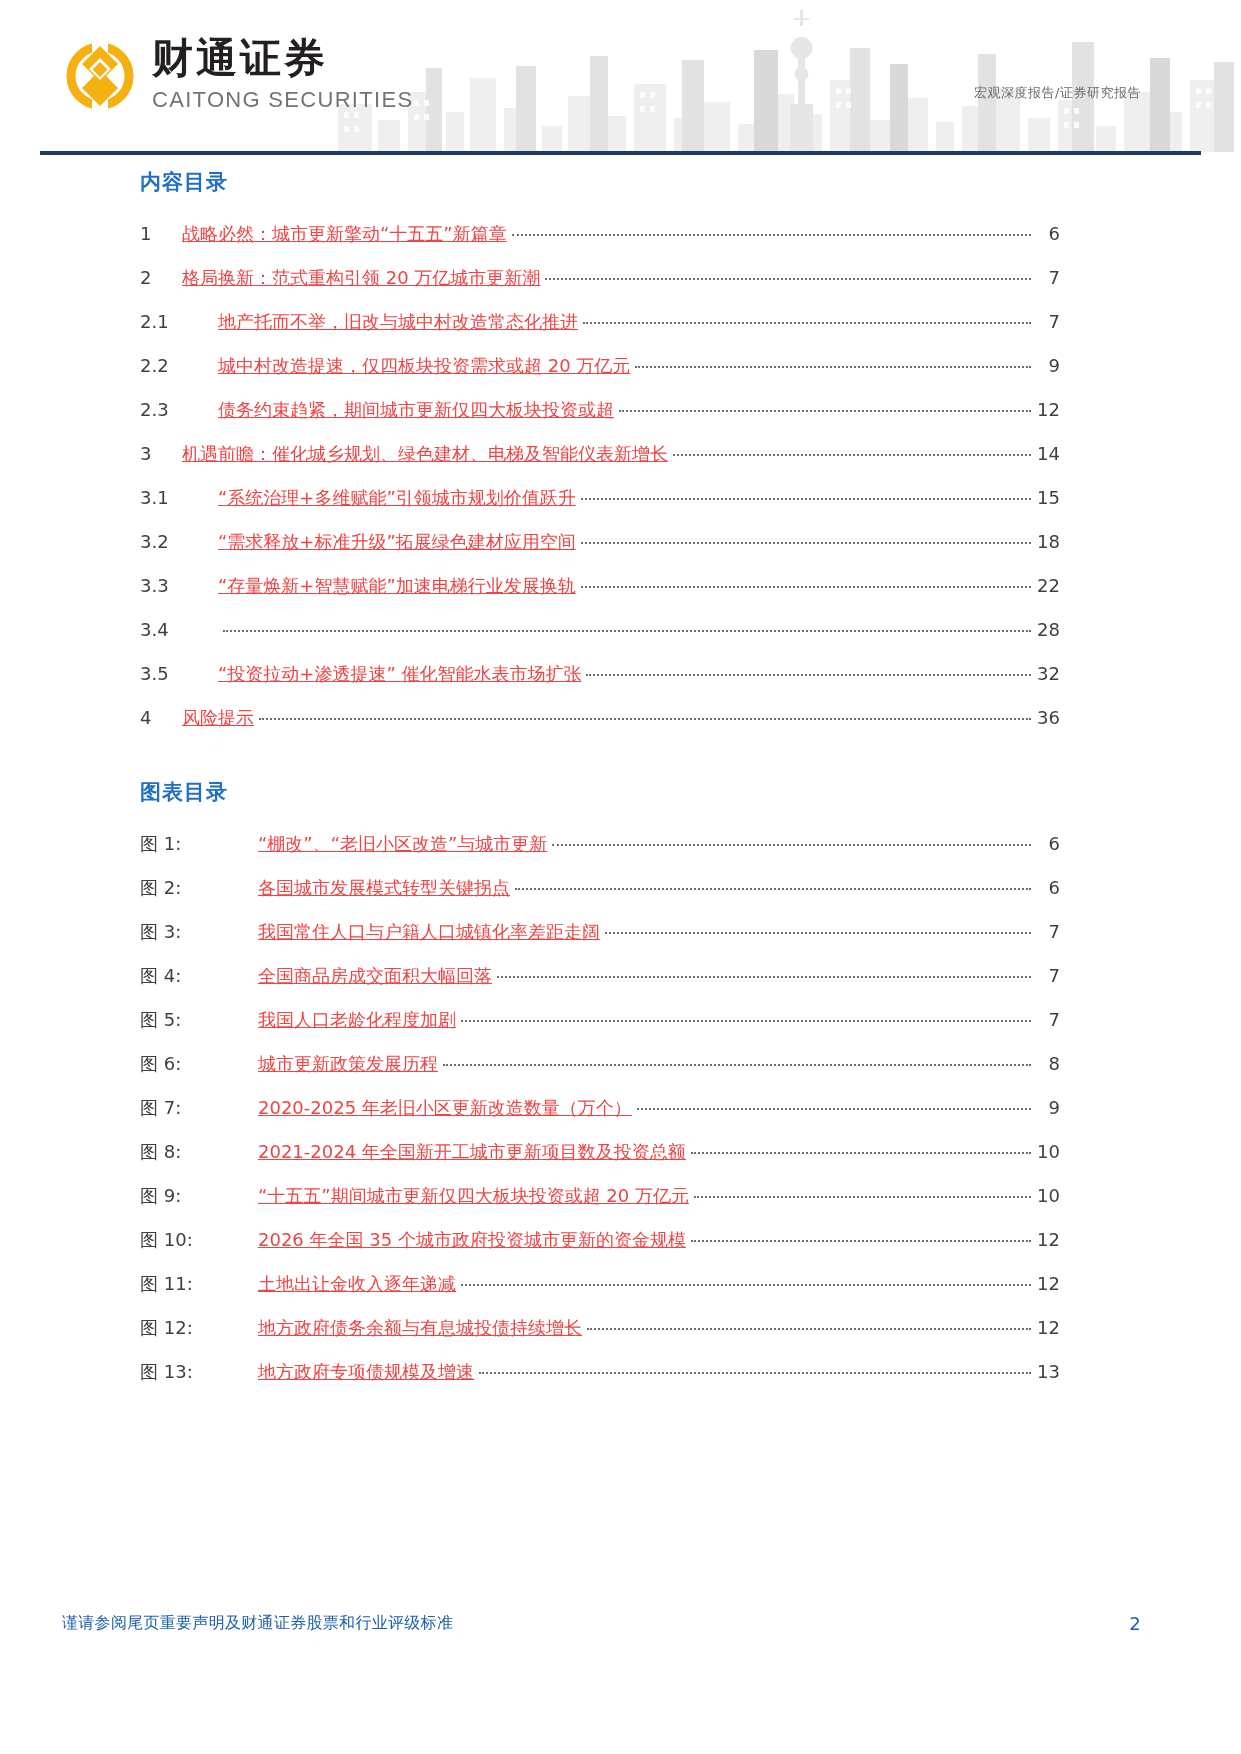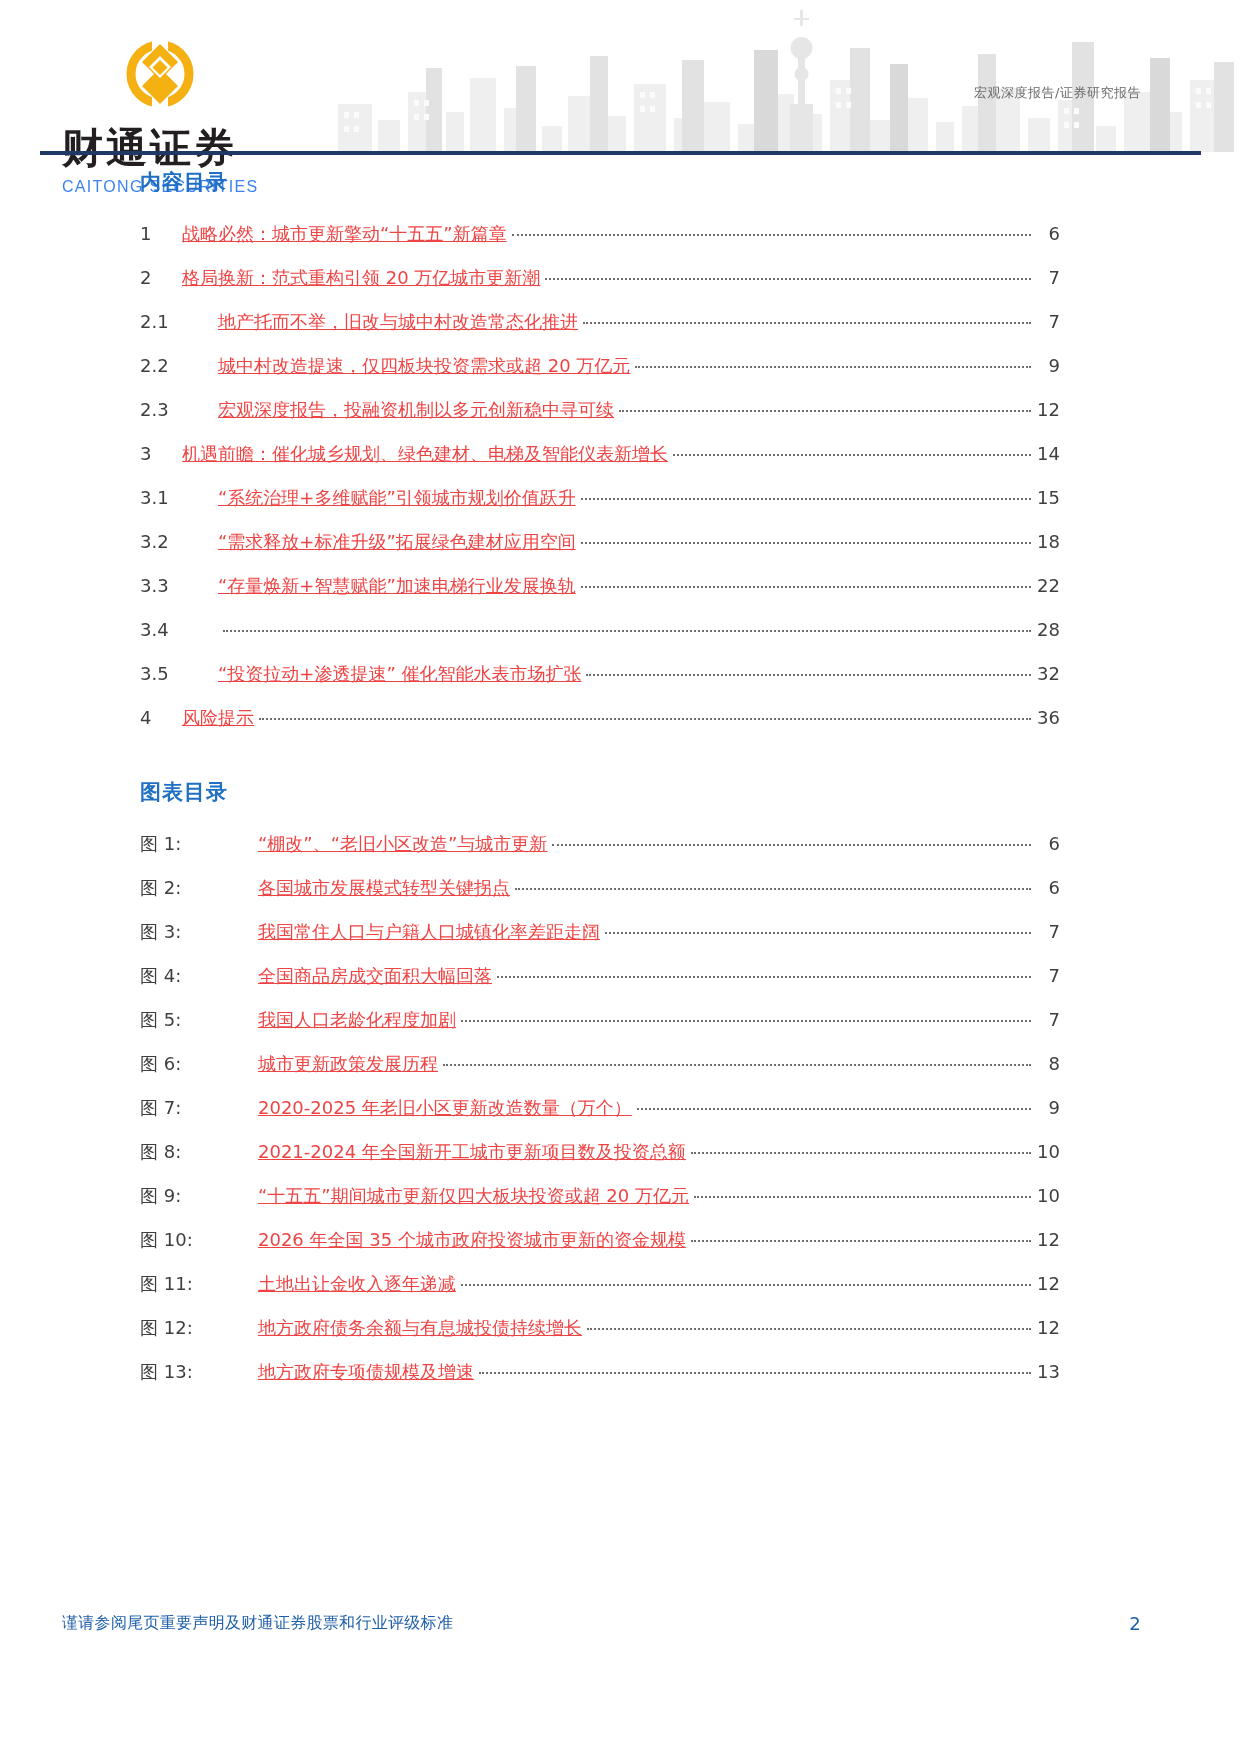--- a/index.html
+++ b/index.html
@@ -30,21 +30,20 @@
     overflow: hidden;
   }
   .skyline svg { display: block; }
 
   .logo-wrap {
     position: absolute;
     left: 62px; top: 36px;
     display: flex;
     align-items: center;
     gap: 14px;
-    flex-direction: column;
   }
   .logo-mark {
     width: 76px; height: 76px;
     position: relative;
   }
   .logo-text-block {
     display: flex;
     flex-direction: column;
     justify-content: center;
     padding-bottom: 2px;
@@ -52,24 +51,24 @@
   .logo-cn {
     font-family: "DejaVu Sans", sans-serif;
     font-size: 41px;
     font-weight: bold;
     letter-spacing: 3px;
     color: #231f20;
     line-height: 1.08;
   }
   .logo-en {
     font-family: "Liberation Sans", sans-serif;
-    font-size: 16px;
+    font-size: 22px;
     font-weight: normal;
     letter-spacing: 1.3px;
-    color: #3b82f6;
+    color: #737373;
     line-height: 1.2;
     margin-top: 7px;
   }
   .header-tag {
     position: absolute;
     right: 100px;
     top: 84px;
     font-family: "DejaVu Sans", sans-serif;
     font-size: 13px;
     color: #6b6b6b;
@@ -303,21 +302,21 @@
         <span class="toc-page">7</span>
       </div>
       <div class="toc-row lvl2">
         <span class="toc-num">2.2</span>
         <span class="toc-label">城中村改造提速，仅四板块投资需求或超 20 万亿元</span>
         <span class="toc-dots"></span>
         <span class="toc-page">9</span>
       </div>
       <div class="toc-row lvl2">
         <span class="toc-num">2.3</span>
-        <span class="toc-label">宏观深度报告，投融资机制以多元创新稳中寻可续</span>
+        <span class="toc-label">债务约束趋紧，期间城市更新仅四大板块投资或超</span>
         <span class="toc-dots"></span>
         <span class="toc-page">12</span>
       </div>
       <div class="toc-row lvl1">
         <span class="toc-num">3</span>
         <span class="toc-label">机遇前瞻：催化城乡规划、绿色建材、电梯及智能仪表新增长</span>
         <span class="toc-dots"></span>
         <span class="toc-page">14</span>
       </div>
       <div class="toc-row lvl2">

